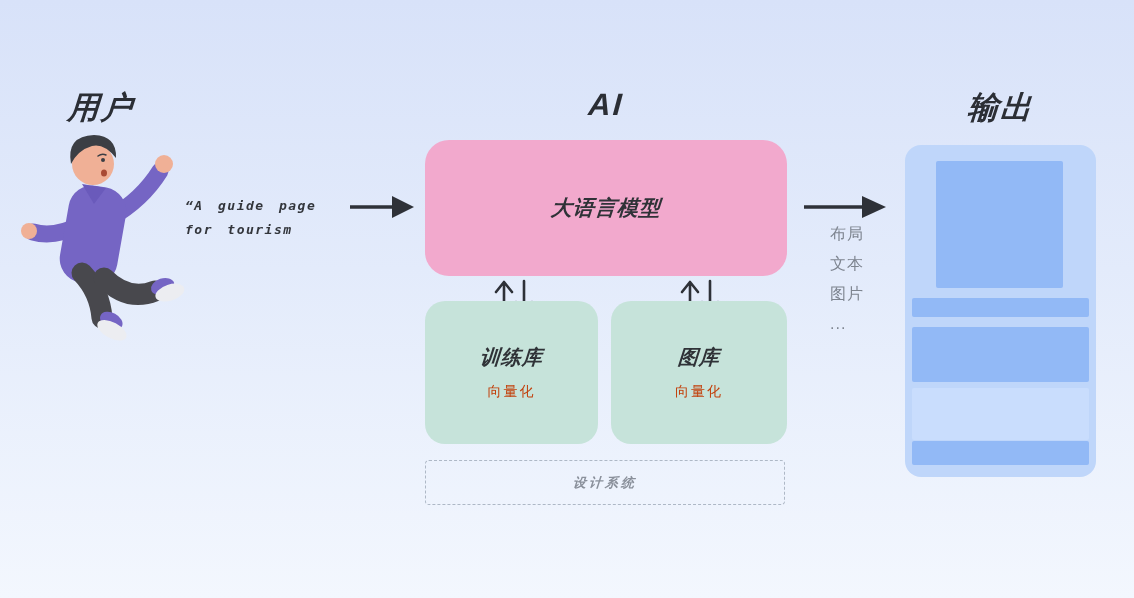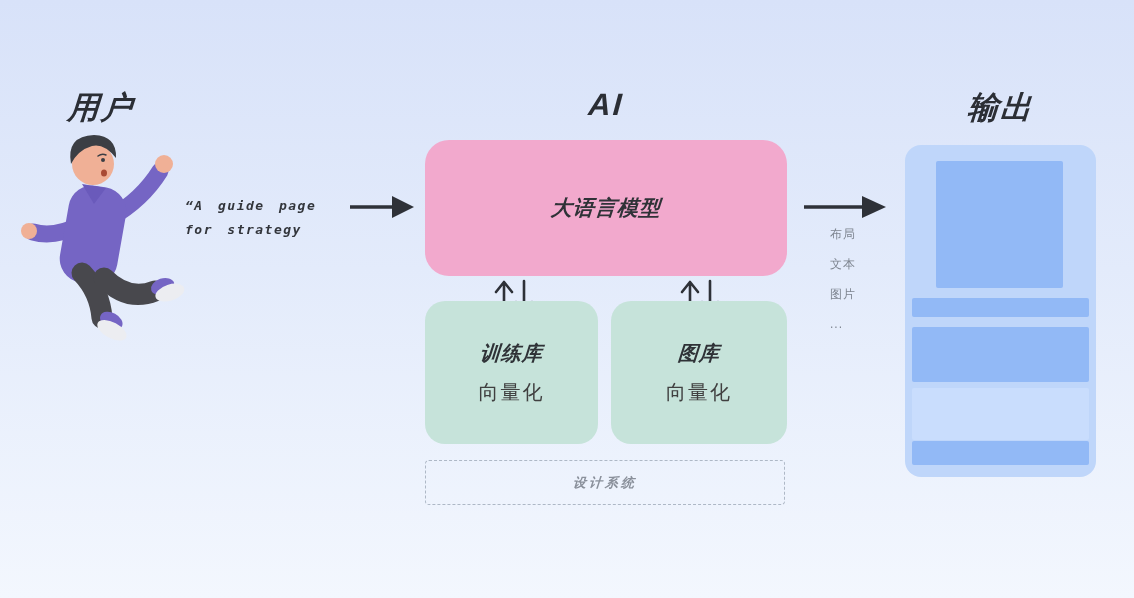--- a/index.html
+++ b/index.html
@@ -40,41 +40,41 @@
     position:absolute; top:301px; height:143px;
     background:#C6E3DA; border-radius:20px;
     display:flex; flex-direction:column; align-items:center; justify-content:center;
   }
   #training-box{left:425px; width:173px;}
   #gallery-box{left:611px; width:176px;}
   .lib-title{
     font-size:20px; font-weight:800; font-style:italic; color:#2F3237;
     letter-spacing:1px; transform:skewX(-4deg); margin-bottom:12px;
   }
-  .lib-sub{font-size:20px; color:#404040; letter-spacing:2px;}
+  .lib-sub{font-size:14px; color:#c2410c; letter-spacing:2px;}
 
   .design-box{
     position:absolute; left:425px; top:460px; width:360px; height:45px;
     border:1.5px dashed #AEB8C6; border-radius:4px; box-sizing:border-box;
     display:flex; align-items:center; justify-content:center;
   }
   .design-box .box-title{
     font-size:13px; font-weight:800; font-style:italic; color:#8A909B;
     letter-spacing:3px; transform:skewX(-4deg);
   }
 
   .flow-arrow{position:absolute;}
   #arrow-user-ai{left:350px; top:194px;}
   #arrow-ai-output{left:804px; top:194px;}
   #sync-arrows-1{left:494px; top:277px;}
   #sync-arrows-2{left:680px; top:277px;}
 
   .annotations{
     position:absolute; left:830px; top:219px;
-    font-size:12px; line-height:30px; color:#7E8590; letter-spacing:1px;
+    font-size:16px; line-height:30px; color:#7E8590; letter-spacing:1px;
   }
 
   .output-card{
     position:absolute; left:905px; top:145px; width:191px; height:332px;
     background:#BFD6FA; border-radius:16px;
   }
   .output-card .blk{position:absolute; background:#92B9F6; border-radius:2px;}
   #out-image{left:31px; top:16px; width:127px; height:127px;}
   #out-bar-1{left:7px; top:153px; width:177px; height:19px;}
   #out-bar-2{left:7px; top:182px; width:177px; height:55px;}
@@ -119,21 +119,21 @@
       <circle cx="81" cy="34" r="21" fill="#F0B096"></circle>
       <path d="M59,34 Q54,6 82,5 Q105,6 104,28 Q92,13 80,16 Q66,20 59,34 Z" fill="#3B3E44"></path>
       <circle cx="91" cy="30" r="2" fill="#3B3E44"></circle>
       <path d="M86,26 q4,-3 8,-1" stroke="#3B3E44" stroke-width="1.5" fill="none" stroke-linecap="round"></path>
       <ellipse cx="92" cy="43" rx="3" ry="3.5" fill="#A94A34"></ellipse>
     </svg>
   </div>
 
   <div class="quote">
     <div>“A guide page</div>
-    <div>for strategy</div>
+    <div>for tourism</div>
   </div>
 
   <svg class="flow-arrow" id="arrow-user-ai" width="64" height="26">
     <line x1="0" y1="13" x2="43" y2="13" stroke="#2E3138" stroke-width="3.6"></line>
     <polygon points="42,2 64,13 42,24" fill="#2E3138"></polygon>
   </svg>
 
   <div class="llm-box">
     <span class="box-title">大语言模型</span>
   </div>

